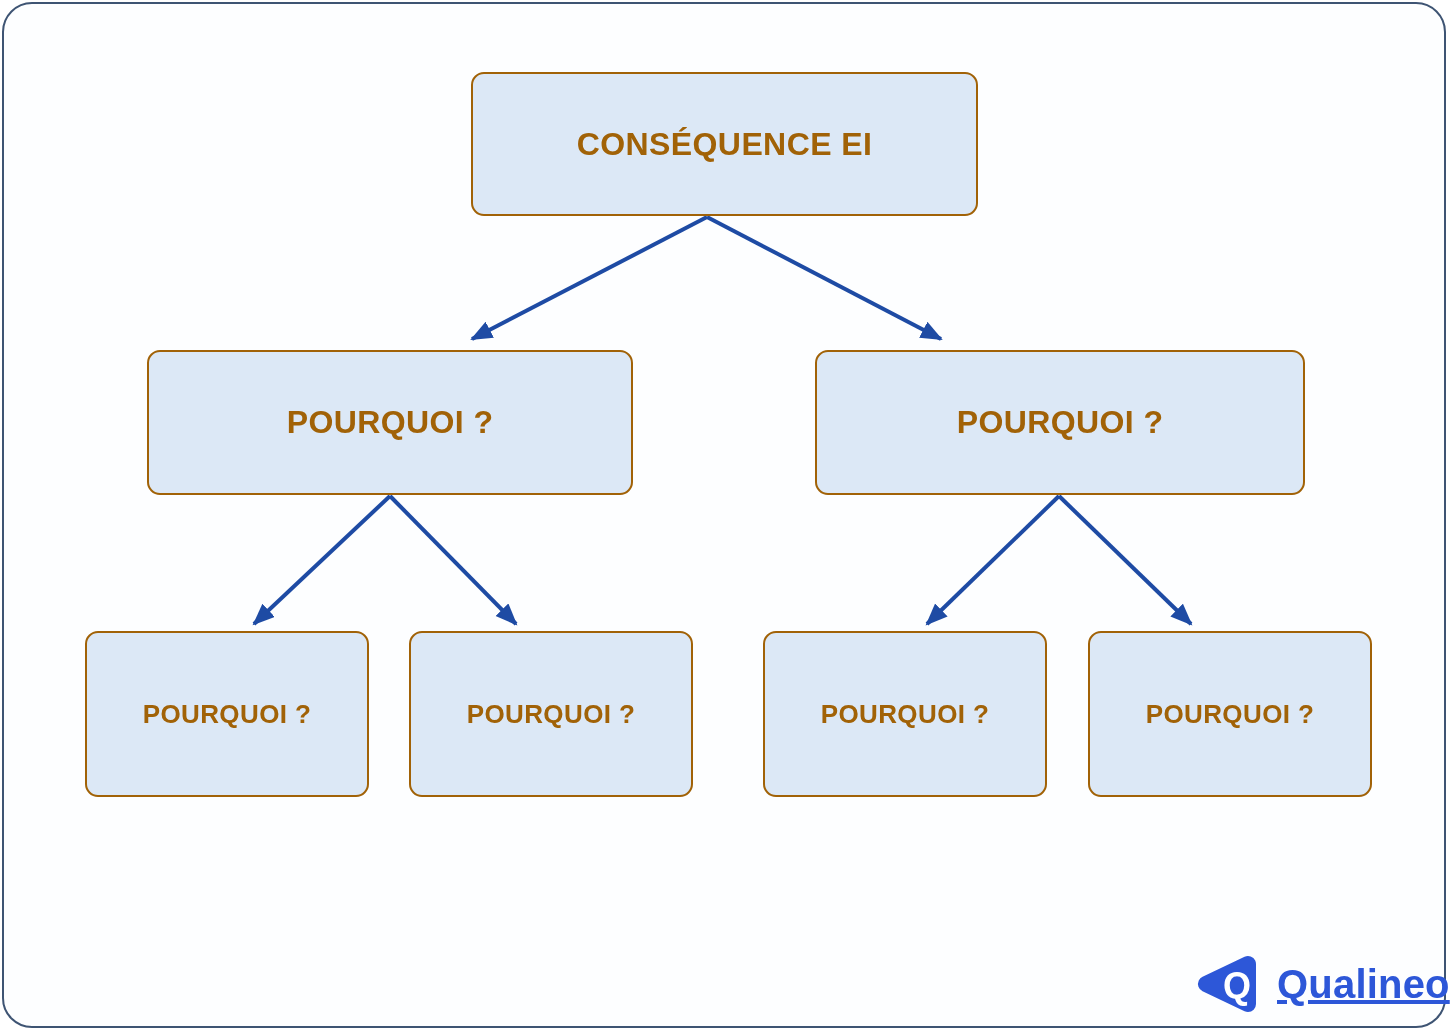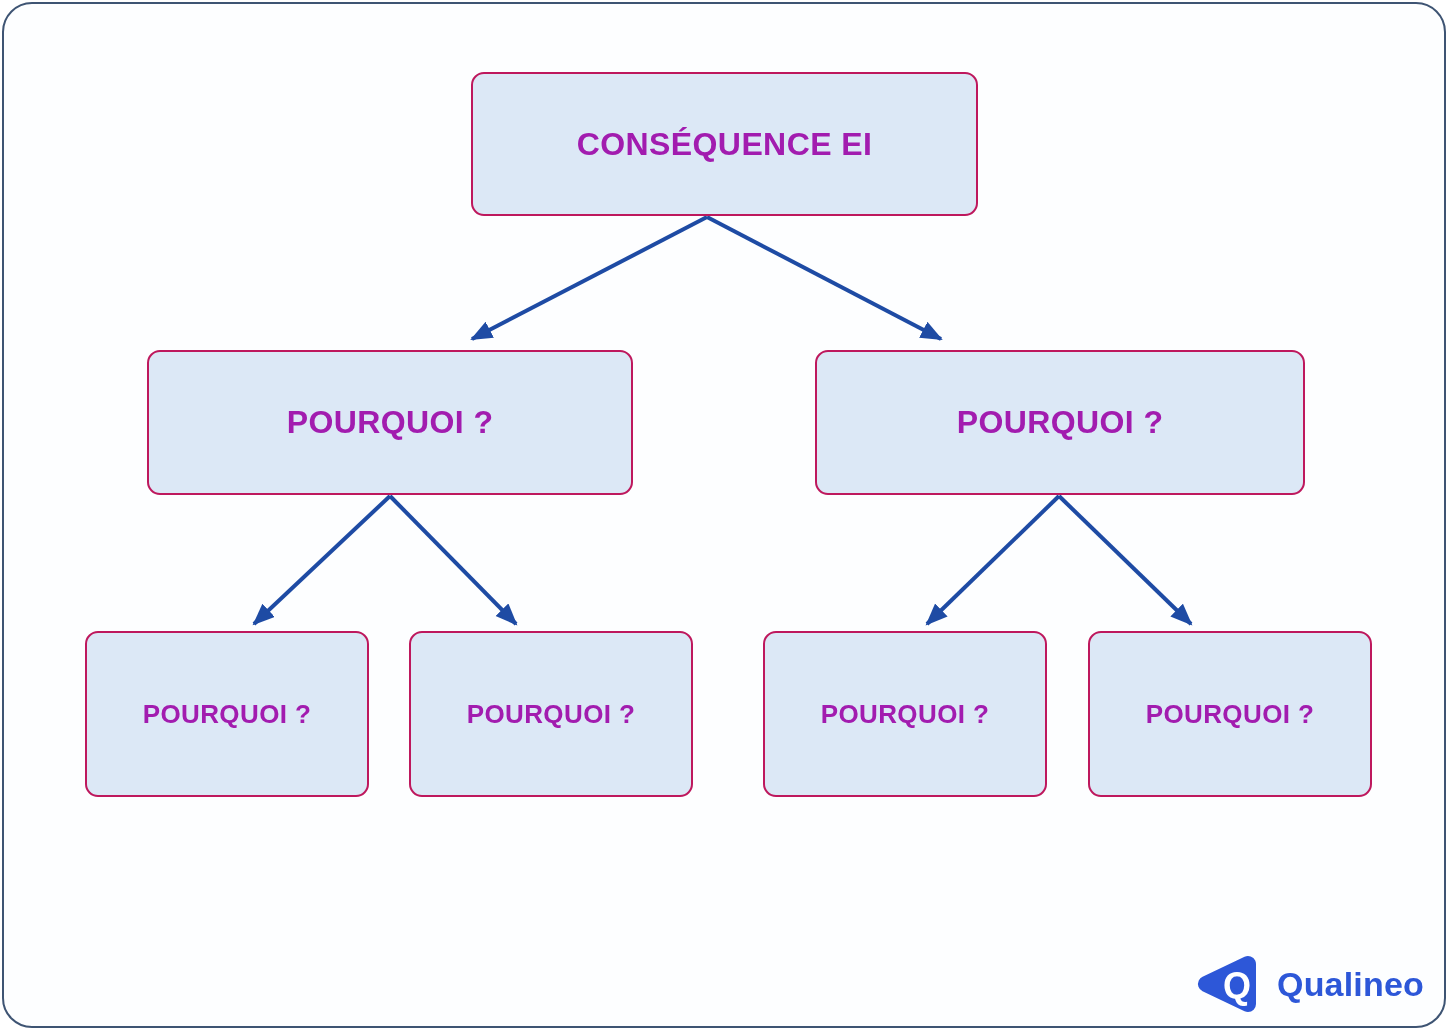--- a/index.html
+++ b/index.html
@@ -31,51 +31,52 @@
     left: 0;
     top: 0;
     width: 1450px;
     height: 1036px;
     pointer-events: none;
   }
   .node {
     position: absolute;
     box-sizing: border-box;
     background: #dce8f6;
-    border: 2px solid #be185d;
+    border: 2px solid #a16207;
     border-radius: 13px;
     display: flex;
     align-items: center;
     justify-content: center;
     text-align: center;
-    color: #a21caf;
+    color: #a16207;
     font-weight: 700;
     letter-spacing: 0.4px;
   }
   .node-root   { left: 471px; top: 72px;  width: 507px; height: 144px; font-size: 32px; }
   .node-mid-l  { left: 147px; top: 350px; width: 486px; height: 145px; font-size: 32px; }
   .node-mid-r  { left: 815px; top: 350px; width: 490px; height: 145px; font-size: 32px; }
   .node-leaf   { top: 631px; width: 284px; height: 166px; font-size: 26px; }
   .node-leaf-1 { left: 85px;   }
   .node-leaf-2 { left: 409px;  }
   .node-leaf-3 { left: 763px;  }
   .node-leaf-4 { left: 1088px; }
   .logo {
     position: absolute;
     left: 1192px;
     top: 952px;
     display: flex;
     align-items: center;
     gap: 17px;
   }
   .logo-name {
-    font-size: 34px;
+    font-size: 40px;
     font-weight: 700;
     color: #2d57d8;
     letter-spacing: 0.2px;
+    text-decoration: underline;
   }
 </style>
 </head>
 <body>
 
 <div class="stage">
 
   <div class="card"></div>
 
   <svg class="connectors" viewBox="0 0 1450 1036" xmlns="http://www.w3.org/2000/svg">

